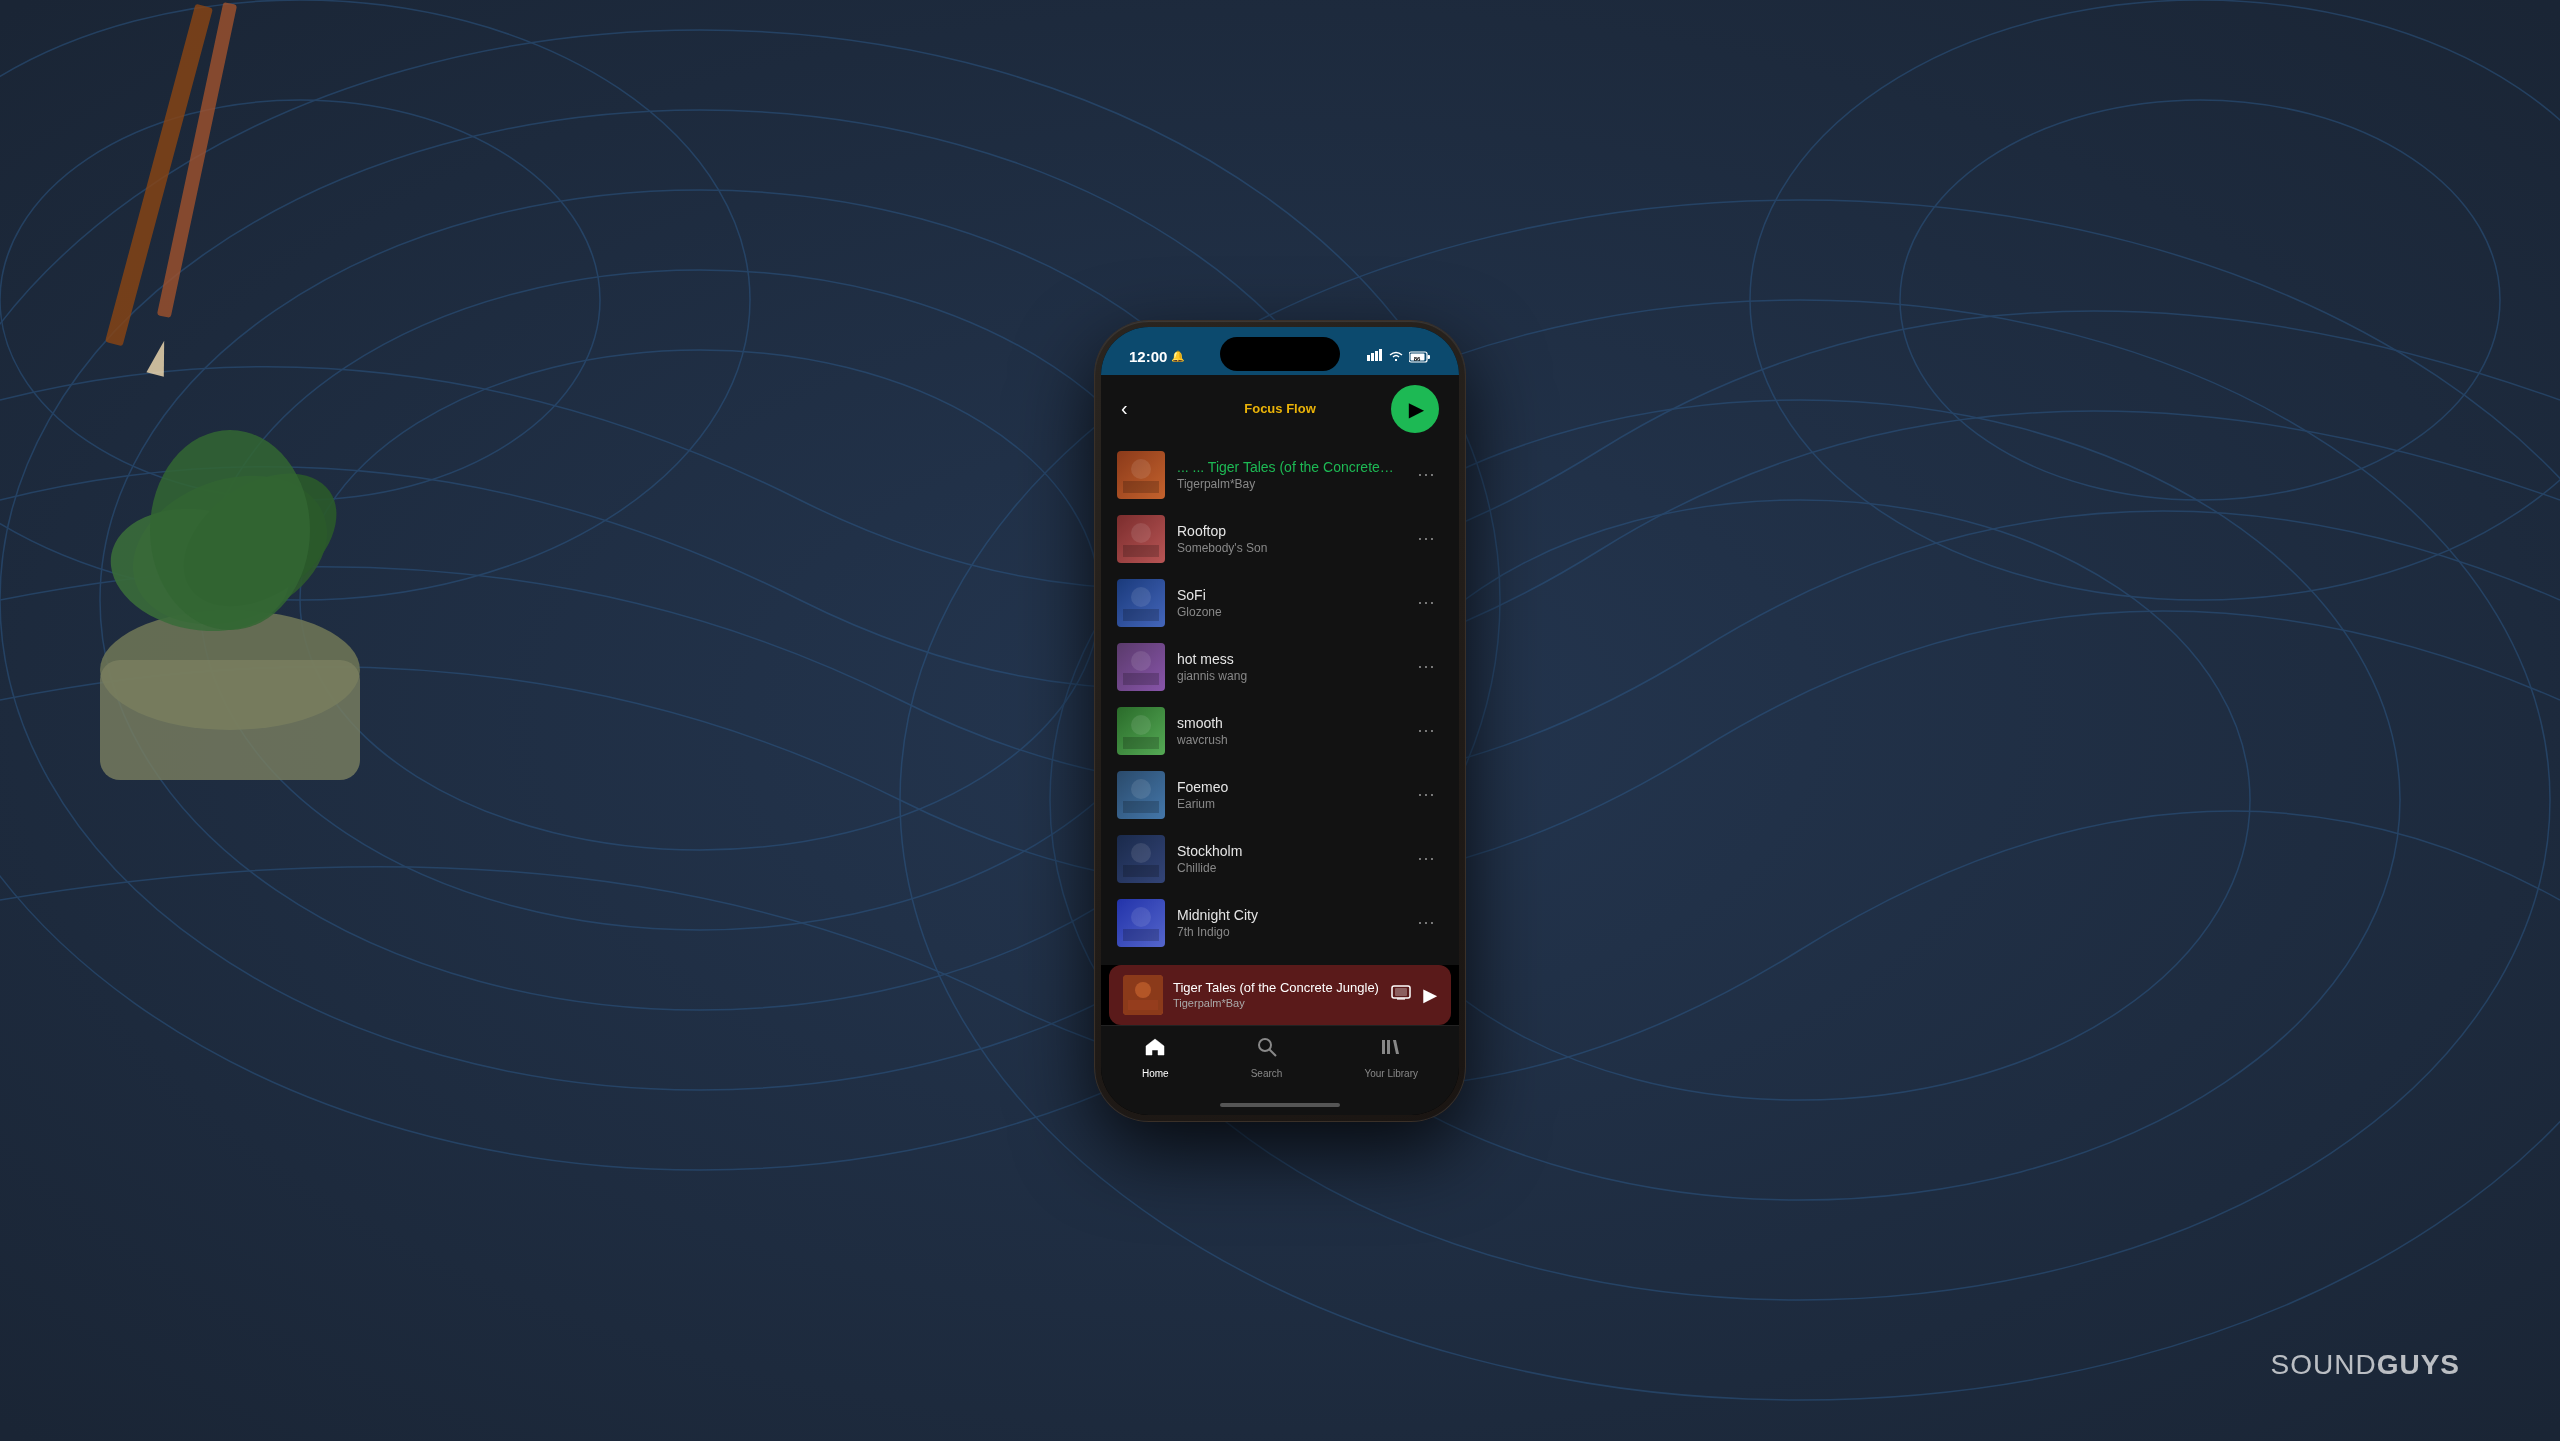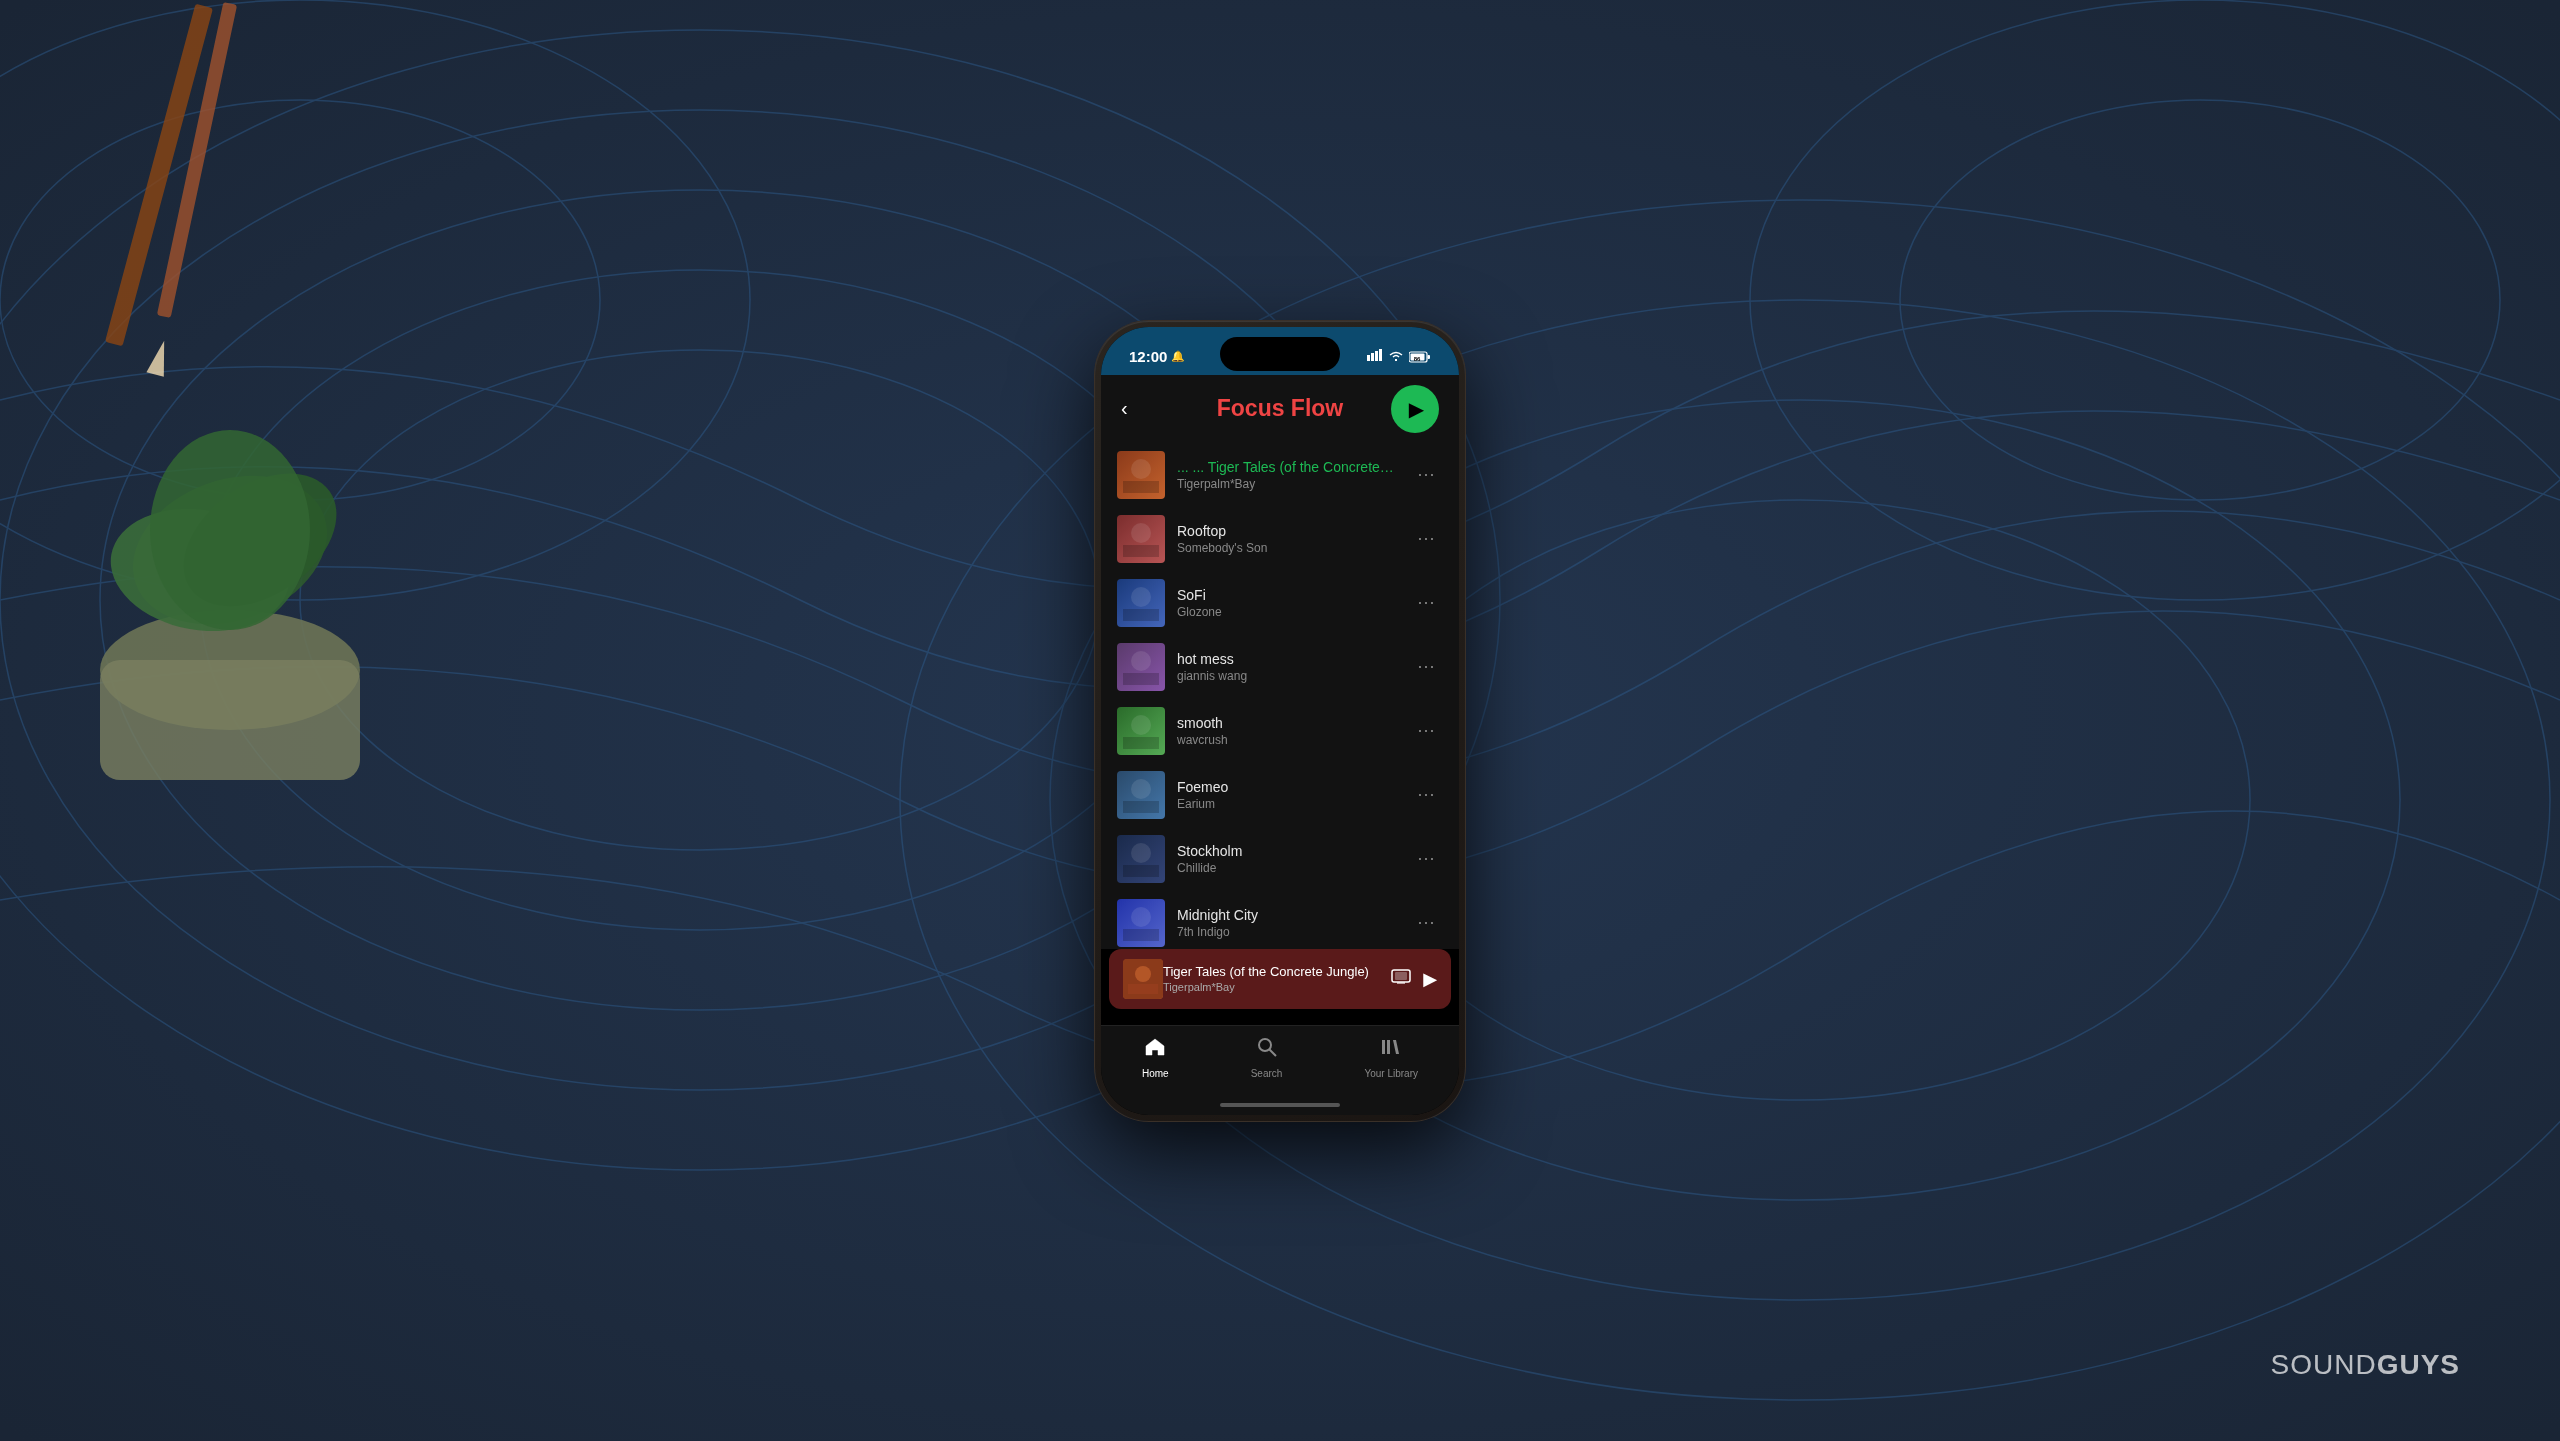--- a/index.html
+++ b/index.html
@@ -111,22 +111,22 @@
       align-items: center;
       justify-content: space-between;
       position: relative;
     }
     .back-btn {
       color: #fff;
       font-size: 20px;
       cursor: pointer;
     }
     .header-title {
-      color: #ef4444;
-      font-size: 23px;
+      color: #eab308;
+      font-size: 13px;
       font-weight: 700;
       position: absolute;
       left: 50%;
       transform: translateX(-50%);
     }
     .play-all-btn {
       width: 48px;
       height: 48px;
       background: #1DB954;
       border-radius: 50%;
@@ -193,25 +193,26 @@
     .song-more {
       color: #888;
       font-size: 18px;
       cursor: pointer;
       padding: 4px 8px;
     }
 
     
     .now-playing-bar {
       background: #5a1a1a;
-      margin: 0 8px 16px;
+      margin: 0 8px 0;
       border-radius: 12px;
       padding: 10px 14px;
       display: flex;
       align-items: center;
+      gap: 10px;
       cursor: pointer;
     }
     .now-playing-art {
       width: 40px;
       height: 40px;
       border-radius: 4px;
       flex-shrink: 0;
       overflow: hidden;
     }
     .now-playing-info {

